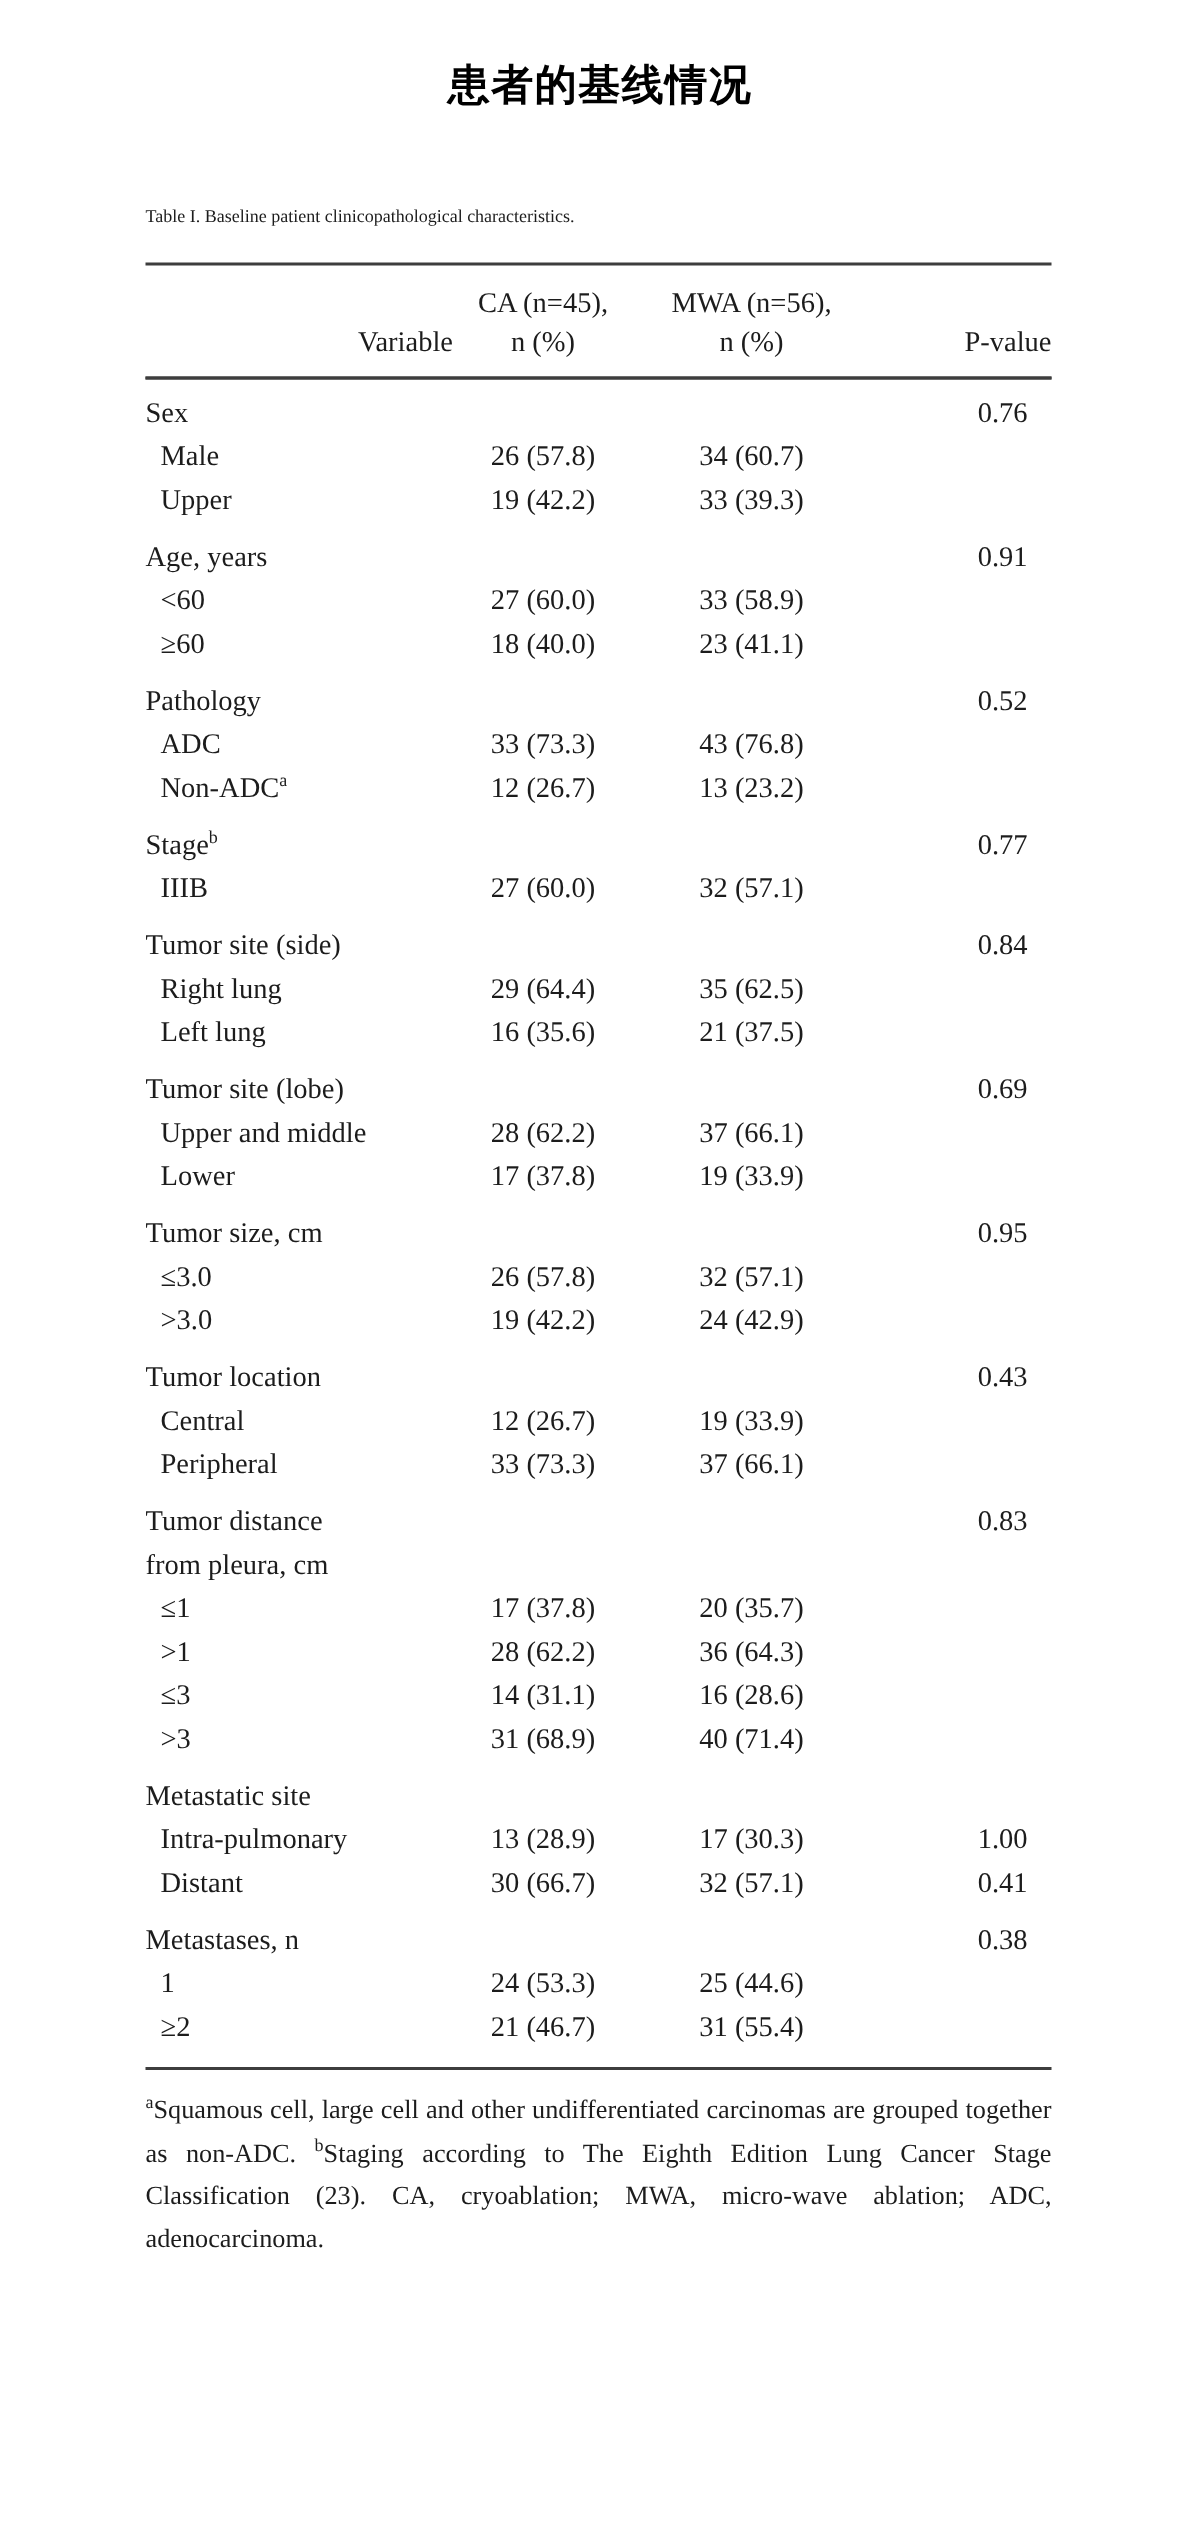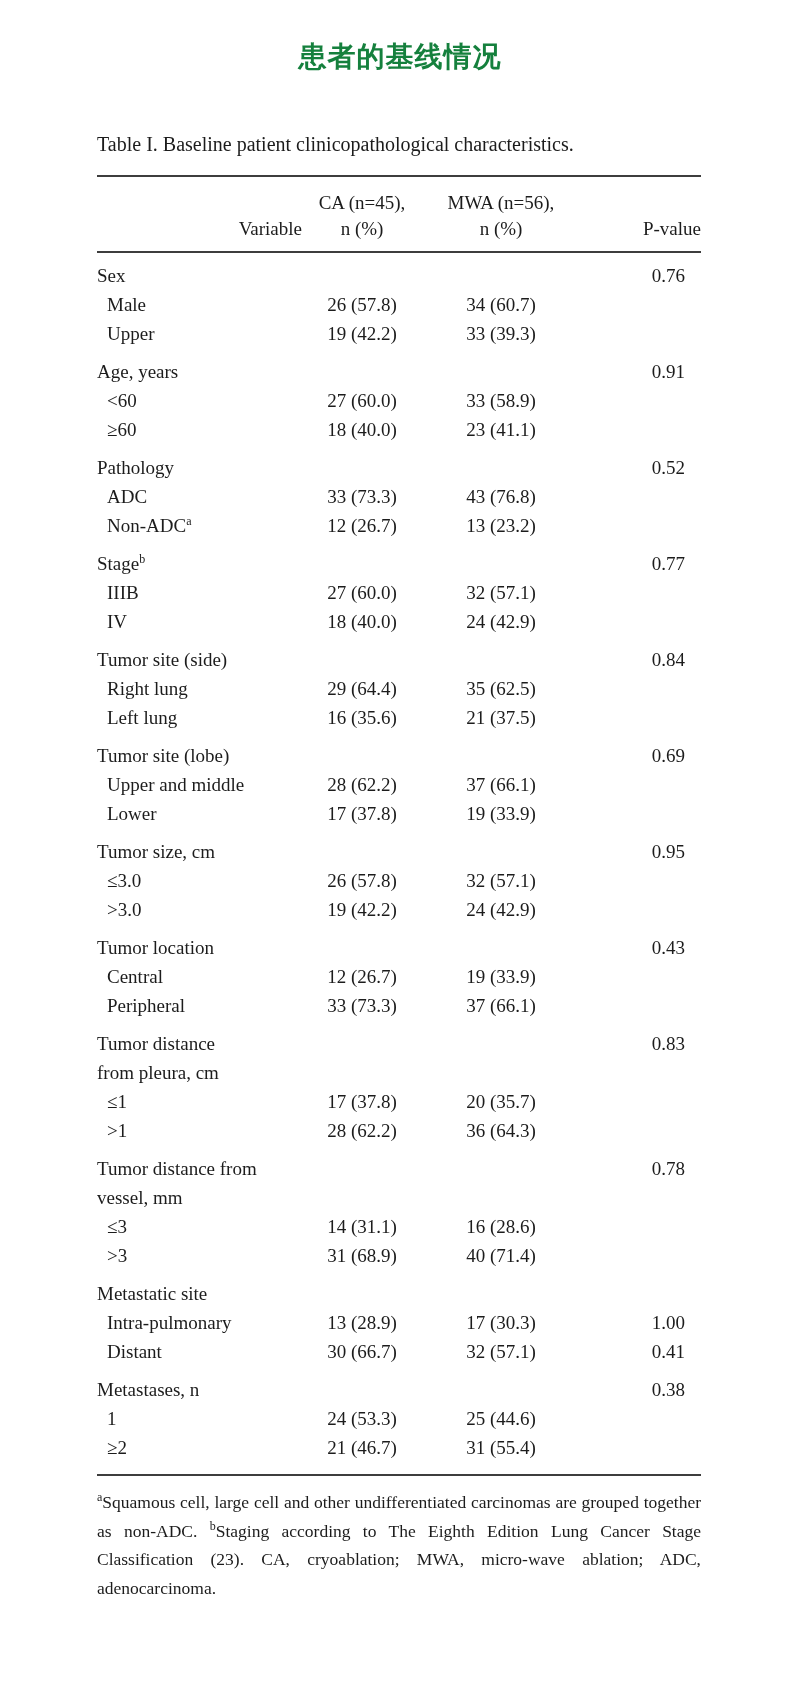--- a/index.html
+++ b/index.html
@@ -12,30 +12,30 @@
     color: #1c1c1c;
     position: relative;
   }
   .page-title {
     padding-top: 38px;
     text-align: center;
     font-family: "Liberation Sans", "DejaVu Sans", sans-serif;
     font-weight: bold;
     font-size: 28px;
     letter-spacing: 1px;
-    color: #15803d;
+    color: #000000;
   }
   .doc {
     position: absolute;
     left: 97px;
     top: 132px;
     width: 604px;
   }
   .caption {
-    font-size: 20px;
+    font-size: 12px;
     line-height: 24px;
     margin-bottom: 19px;
   }
   .tbl-wrap { border-bottom: 2px solid #3d3d3d; }
   table {
     width: 100%;
     border-collapse: collapse;
     font-size: 19px;
     table-layout: fixed;
   }
@@ -158,26 +158,20 @@
             <td class="c2"></td>
             <td class="c3"></td>
             <td class="c4">0.77</td>
           </tr>
           <tr>
             <td class="c1 indent">IIIB</td>
             <td class="c2">27 (60.0)</td>
             <td class="c3">32 (57.1)</td>
             <td class="c4"></td>
           </tr>
-          <tr>
-            <td class="c1 indent">IV</td>
-            <td class="c2">18 (40.0)</td>
-            <td class="c3">24 (42.9)</td>
-            <td class="c4"></td>
-          </tr>
           <tr class="group-row">
             <td class="c1">Tumor site (side)</td>
             <td class="c2"></td>
             <td class="c3"></td>
             <td class="c4">0.84</td>
           </tr>
           <tr>
             <td class="c1 indent">Right lung</td>
             <td class="c2">29 (64.4)</td>
             <td class="c3">35 (62.5)</td>
@@ -254,27 +248,20 @@
             <td class="c1 indent">≤1</td>
             <td class="c2">17 (37.8)</td>
             <td class="c3">20 (35.7)</td>
             <td class="c4"></td>
           </tr>
           <tr>
             <td class="c1 indent">&gt;1</td>
             <td class="c2">28 (62.2)</td>
             <td class="c3">36 (64.3)</td>
             <td class="c4"></td>
-          </tr>
-          <tr class="group-row">
-            <td class="c1">Tumor distance from
-vessel, mm</td>
-            <td class="c2"></td>
-            <td class="c3"></td>
-            <td class="c4">0.78</td>
           </tr>
           <tr>
             <td class="c1 indent">≤3</td>
             <td class="c2">14 (31.1)</td>
             <td class="c3">16 (28.6)</td>
             <td class="c4"></td>
           </tr>
           <tr>
             <td class="c1 indent">&gt;3</td>
             <td class="c2">31 (68.9)</td>

